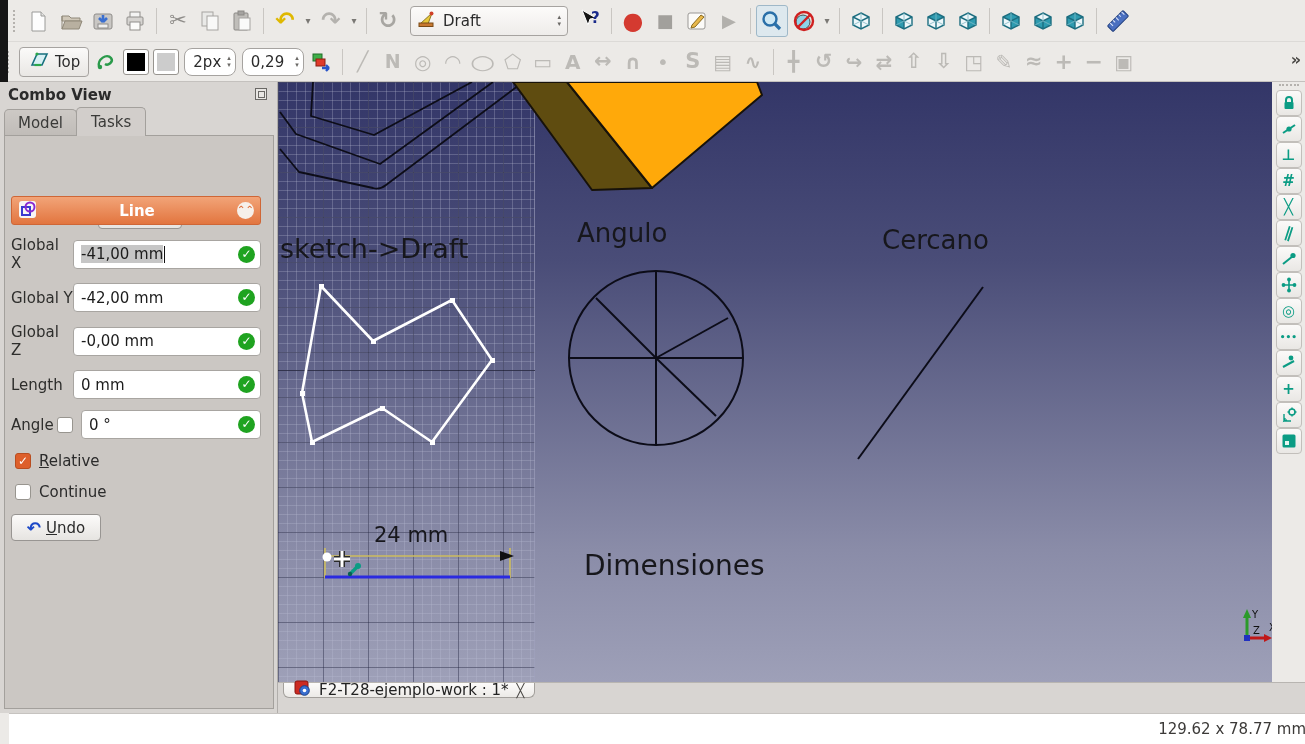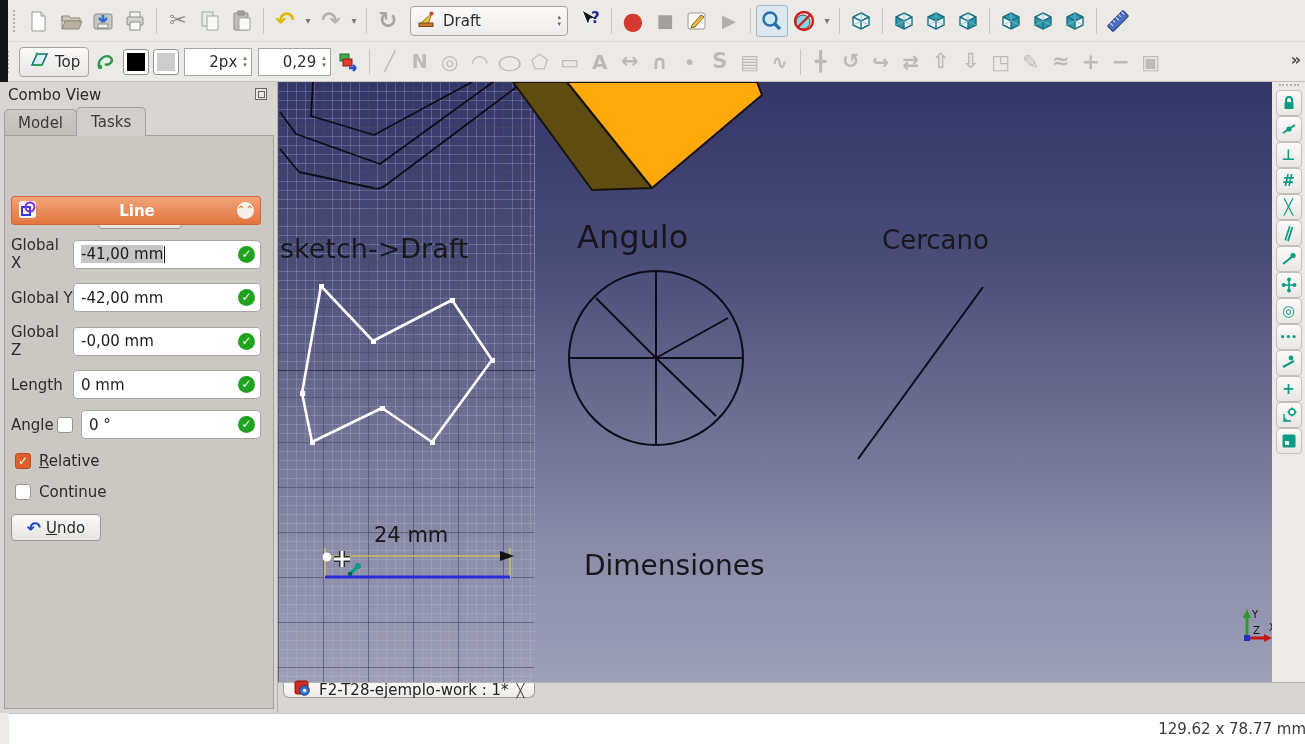--- a/index.html
+++ b/index.html
@@ -15,27 +15,27 @@
   .tbtn.pressed { border-color:#9fb8c8; background:#dde8ee; }
   .sep { width:1px; height:26px; background:#c9c6c2; margin:0 5px; flex:0 0 auto; }
   .handle { width:7px; height:22px; margin:0 3px; border-left:2px dotted #b5b2ae; flex:0 0 auto; }
   .dd { font-size:10px; color:#7a7874; width:14px; text-align:center; flex:0 0 auto; }
   .wbcombo { height:30px; min-width:158px; background:linear-gradient(#fcfbfa,#eeecea); border:1px solid #a6a3a0; border-radius:4px; display:inline-flex; align-items:center; padding:0 6px; gap:6px; margin:0 6px; }
   .wbcombo .lbl { font-size:15px; color:#2b2b2b; flex:1; }
   .spinarrows { display:flex; flex-direction:column; font-size:7px; line-height:7px; color:#6a6865; }
   .widgetbtn { height:30px; background:linear-gradient(#fbfaf9,#e9e7e4); border:1px solid #a6a3a0; border-radius:4px; display:inline-flex; align-items:center; padding:0 8px; gap:5px; margin:0 2px; font-size:15px; }
   .swatch { width:26px; height:26px; border:1px solid #97948f; border-radius:3px; margin:0 2px; background:#fff; display:inline-flex; align-items:center; justify-content:center; }
   .swatch .inner { width:18px; height:18px; }
-  .spinbox { height:28px; background:#fff; border:1px solid #a6a3a0; border-radius:0; display:inline-flex; align-items:center; padding:0 4px 0 24px; gap:6px; margin:0 3px; font-size:15px; }
+  .spinbox { height:28px; background:#fff; border:1px solid #a6a3a0; border-radius:8px; display:inline-flex; align-items:center; padding:0 4px 0 8px; gap:6px; margin:0 3px; font-size:15px; }
   .overflow { position:absolute; right:4px; top:50px; font-size:16px; color:#4a4845; font-weight:bold; }
 
   
   #left-black { position:absolute; left:0; top:0; width:8px; height:82px; background:#161616; }
   #combo-panel { position:absolute; left:0; top:82px; width:278px; height:631px; background:#d8d5d2; border-right:1px solid #b1aeab; }
-  #combo-title { position:absolute; left:8px; top:4px; font-size:15px; color:#2b2b2b; }
+  #combo-title { position:absolute; left:8px; top:4px; font-size:15px; color:#2b2b2b;font-weight:bold; }
   #float-icon { position:absolute; right:10px; top:6px; width:12px; height:12px; border:1px solid #6a6865; background:#e8e6e3; }
   #float-icon:before { content:""; position:absolute; left:2px; top:2px; width:5px; height:5px; border:1px solid #6a6865; }
   .tabsrow { position:absolute; left:4px; top:26px; display:flex; align-items:flex-end; height:28px; }
   .tab { padding:4px 13px; font-size:15px; border:1px solid #a3a09c; border-bottom:none; border-radius:5px 5px 0 0; background:linear-gradient(#cdc9c5,#c0bcb8); color:#3a3a38; margin-right:-1px; }
   .tab.active { background:#d2cecb; position:relative; z-index:2; padding:5px 14px; }
   #panel-content { position:absolute; left:4px; top:53px; width:270px; height:574px; background:#cbc7c3; border:1px solid #a3a09c; }
   #close-btn { position:absolute; left:93px; top:22px; width:84px; height:26px; background:linear-gradient(#fcfbfa,#e6e4e1); border:1px solid #989592; border-radius:4px; font-size:18px; text-align:center; line-height:24px;margin-top:45px; }
   #close-btn span:first-letter, #relative-label:first-letter, #undo-label:first-letter { text-decoration:underline; }
   #line-box { position:absolute; left:6px; top:60px; width:250px; }
   #line-header { height:29px; background:linear-gradient(#f2a478,#e2753f); border:1px solid #cf6636; border-radius:3px; display:flex; align-items:center; padding:0 6px; gap:7px; }
@@ -60,21 +60,21 @@
        linear-gradient(rgba(40,42,70,0.5) 1px, transparent 1px),
        linear-gradient(90deg, rgba(40,42,70,0.5) 1px, transparent 1px),
        linear-gradient(rgba(190,192,215,0.28) 1px, transparent 1px),
        linear-gradient(90deg, rgba(190,192,215,0.28) 1px, transparent 1px);
      background-size:45px 45px, 45px 45px, 9px 9px, 9px 9px;
      border-right:1px solid rgba(160,162,190,0.6); }
   #grid-xline { position:absolute; left:0; top:288px; width:257px; height:1px; background:rgba(25,27,50,0.75); }
   #vp-svg { position:absolute; left:0; top:0; }
   .vlabel { position:absolute; color:#17171c; white-space:nowrap; }
   #lbl-sketch { left:2px; top:151px; font-size:27px; }
-  #lbl-angulo { left:299px; top:136px; font-size:32px; }
+  #lbl-angulo { left:299px; top:136px; font-size:26px; }
   #lbl-cercano { left:604px; top:143px; font-size:26px; }
   #lbl-dimensiones { left:290px; top:467px; font-size:28px;margin-left:16px; }
   #lbl-dim24 { left:96px; top:441px; font-size:21px; }
 
   
   #right-toolbar { position:absolute; left:1272px; top:82px; width:33px; height:600px; background:#eceae7; display:flex; flex-direction:column; align-items:center; padding-top:2px; }
   #right-toolbar .rhandle { width:20px; border-top:2px dotted #b5b2ae; height:6px; }
   .sbtn { width:26px; height:26px; margin-bottom:0px; border:1px solid #c2bfbb; border-radius:4px; background:linear-gradient(#fbfaf9,#e9e7e4); display:flex; align-items:center; justify-content:center; font-size:15px; color:#0b9c84; font-weight:bold; flex:0 0 auto; }
   .sbtn + .sbtn { margin-top:0px; }
 

